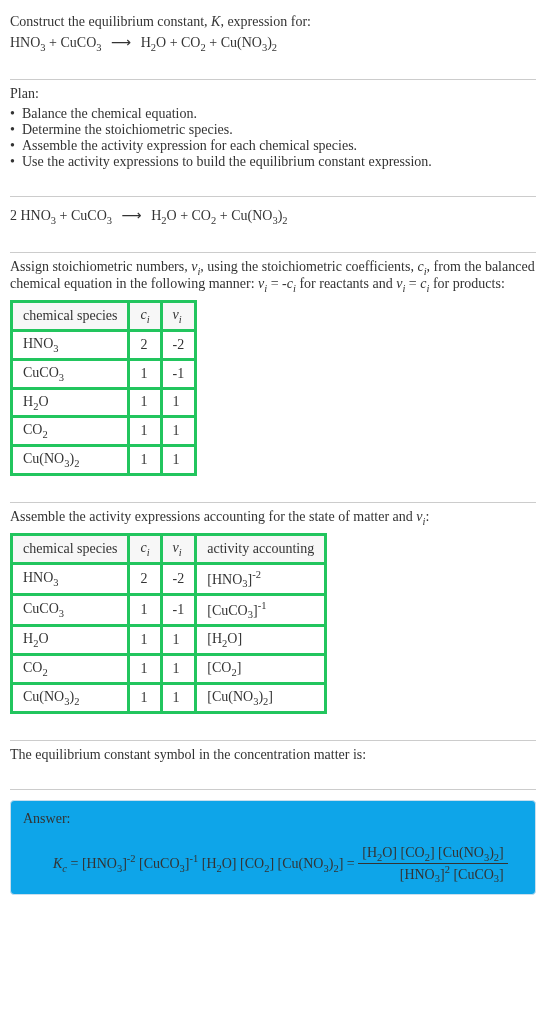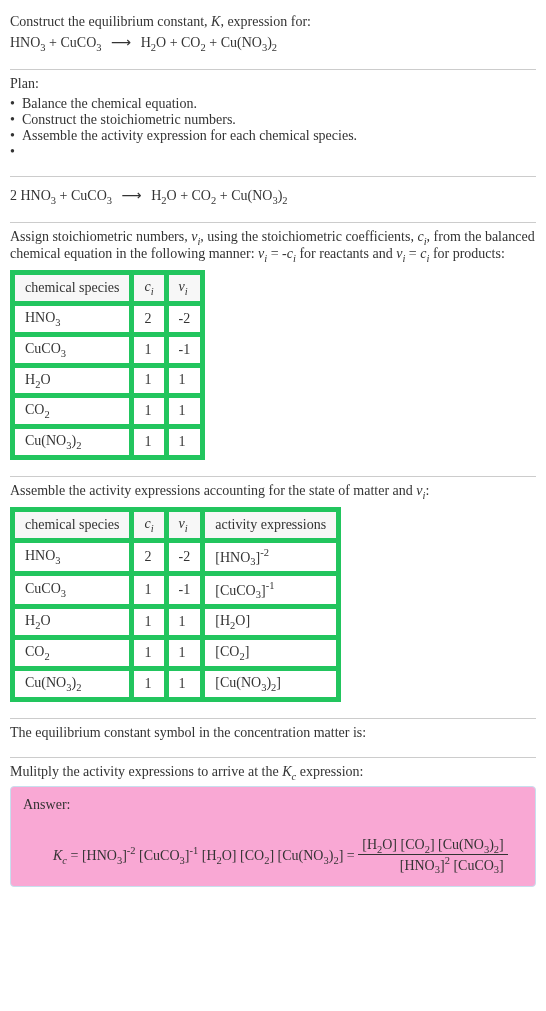--- a/index.html
+++ b/index.html
@@ -6,48 +6,48 @@
     font-family: Georgia, 'Times New Roman', serif;
     font-size: 14px;
     color: #333;
     margin: 0;
     padding: 8px 10px;
     width: 526px;
     background: #fff;
   }
   .section {
     border-bottom: 1px solid #ccc;
-    padding: 6px 0 16px 0;
+    padding: 6px 0 26px 0;
   }
   .section.last { border-bottom: none; }
   .equation {
     font-family: Georgia, serif;
     margin-top: 4px;
   }
   .sub { vertical-align: sub; font-size: 0.75em; }
   .sup { vertical-align: super; font-size: 0.75em; }
   .arrow { margin: 0 6px; }
   .bullets { margin-top: 4px; }
   .bullet-row { display: flex; }
   .bullet-dot { width: 12px; }
   .italic { font-style: italic; }
   table {
     border-collapse: collapse;
     margin-top: 6px;
   }
   th, td {
-    border: 5px solid #22c55e;
+    border: 3px solid #22c55e;
     padding: 4px 10px;
     text-align: left;
     font-weight: normal;
     font-family: Georgia, serif;
   }
   th { background: #f7f7f7; }
   .answer-box {
-    background: #f9a8d4;
+    background: #0ea5e9;
     border: 1px solid #c8dfee;
     border-radius: 4px;
     padding: 10px 12px;
     margin-top: 4px;
   }
   .frac {
     display: inline-block;
     vertical-align: middle;
     text-align: right;
   }
@@ -77,28 +77,29 @@
 
 <div class="section">
   <div>Plan:</div>
   <div class="bullets">
     <div class="bullet-row">
         <div class="bullet-dot">•</div>
         <div>Balance the chemical equation.</div>
       </div>
     <div class="bullet-row">
         <div class="bullet-dot">•</div>
-        <div>Construct the stoichiometric numbers.</div>
+        <div>Determine the stoichiometric species.</div>
       </div>
     <div class="bullet-row">
         <div class="bullet-dot">•</div>
         <div>Assemble the activity expression for each chemical species.</div>
       </div>
     <div class="bullet-row">
         <div class="bullet-dot">•</div>
+        <div>Use the activity expressions to build the equilibrium constant expression.</div>
       </div>
   </div>
 </div>
 
 <div class="section">
   <div class="equation">
     <span>2 </span><span>HNO</span><span class="sub">3</span>
     <span> + </span>
     <span>CuCO</span><span class="sub">3</span>
     <span class="arrow">⟶</span>
@@ -153,21 +154,21 @@
 <div class="section">
   <div>
     <span>Assemble the activity expressions accounting for the state of matter and </span><span class="italic">ν</span><span class="sub italic">i</span><span>:</span>
   </div>
   <table>
     <tbody>
         <tr>
       <th>chemical species</th>
       <th><span class="italic">c</span><span class="sub italic">i</span></th>
       <th><span class="italic">ν</span><span class="sub italic">i</span></th>
-      <th>activity expressions</th>
+      <th>activity accounting</th>
     </tr>
     <tr>
           <td><span>HNO</span><span class="sub">3</span></td>
           <td>2</td>
           <td>-2</td>
           <td><span>[HNO</span><span class="sub">3</span><span>]</span><span class="sup">-2</span></td>
         </tr>
     <tr>
           <td><span>CuCO</span><span class="sub">3</span></td>
           <td>1</td>
@@ -194,26 +195,23 @@
         </tr>
   </tbody>
     </table>
 </div>
 
 <div class="section">
   <div>The equilibrium constant symbol in the concentration matter is:</div>
 </div>
 
 <div class="section last">
-  <div>
-    <span>Mulitply the activity expressions to arrive at the </span><span class="kc">K</span><span class="sub italic">c</span><span> expression:</span>
-  </div>
   <div class="answer-box">
     <div>Answer:</div>
-    <div class="equation" style="margin-left:30px; margin-top:24px;">
+    <div class="equation" style="margin-left:30px; margin-top:18px;">
       <span class="kc">K</span><span class="sub italic">c</span><span> = </span>
       <span>[HNO</span><span class="sub">3</span><span>]</span><span class="sup">-2</span>
       <span> [CuCO</span><span class="sub">3</span><span>]</span><span class="sup">-1</span>
       <span> [H</span><span class="sub">2</span><span>O]</span>
       <span> [CO</span><span class="sub">2</span><span>]</span>
       <span> [Cu(NO</span><span class="sub">3</span><span>)</span><span class="sub">2</span><span>]</span>
       <span> = </span>
       <span class="frac">
         <span class="num"><span>[H</span><span class="sub">2</span><span>O] [CO</span><span class="sub">2</span><span>] [Cu(NO</span><span class="sub">3</span><span>)</span><span class="sub">2</span><span>]</span></span>
         <span class="den"><span>[HNO</span><span class="sub">3</span><span>]</span><span class="sup">2</span><span> [CuCO</span><span class="sub">3</span><span>]</span></span>

